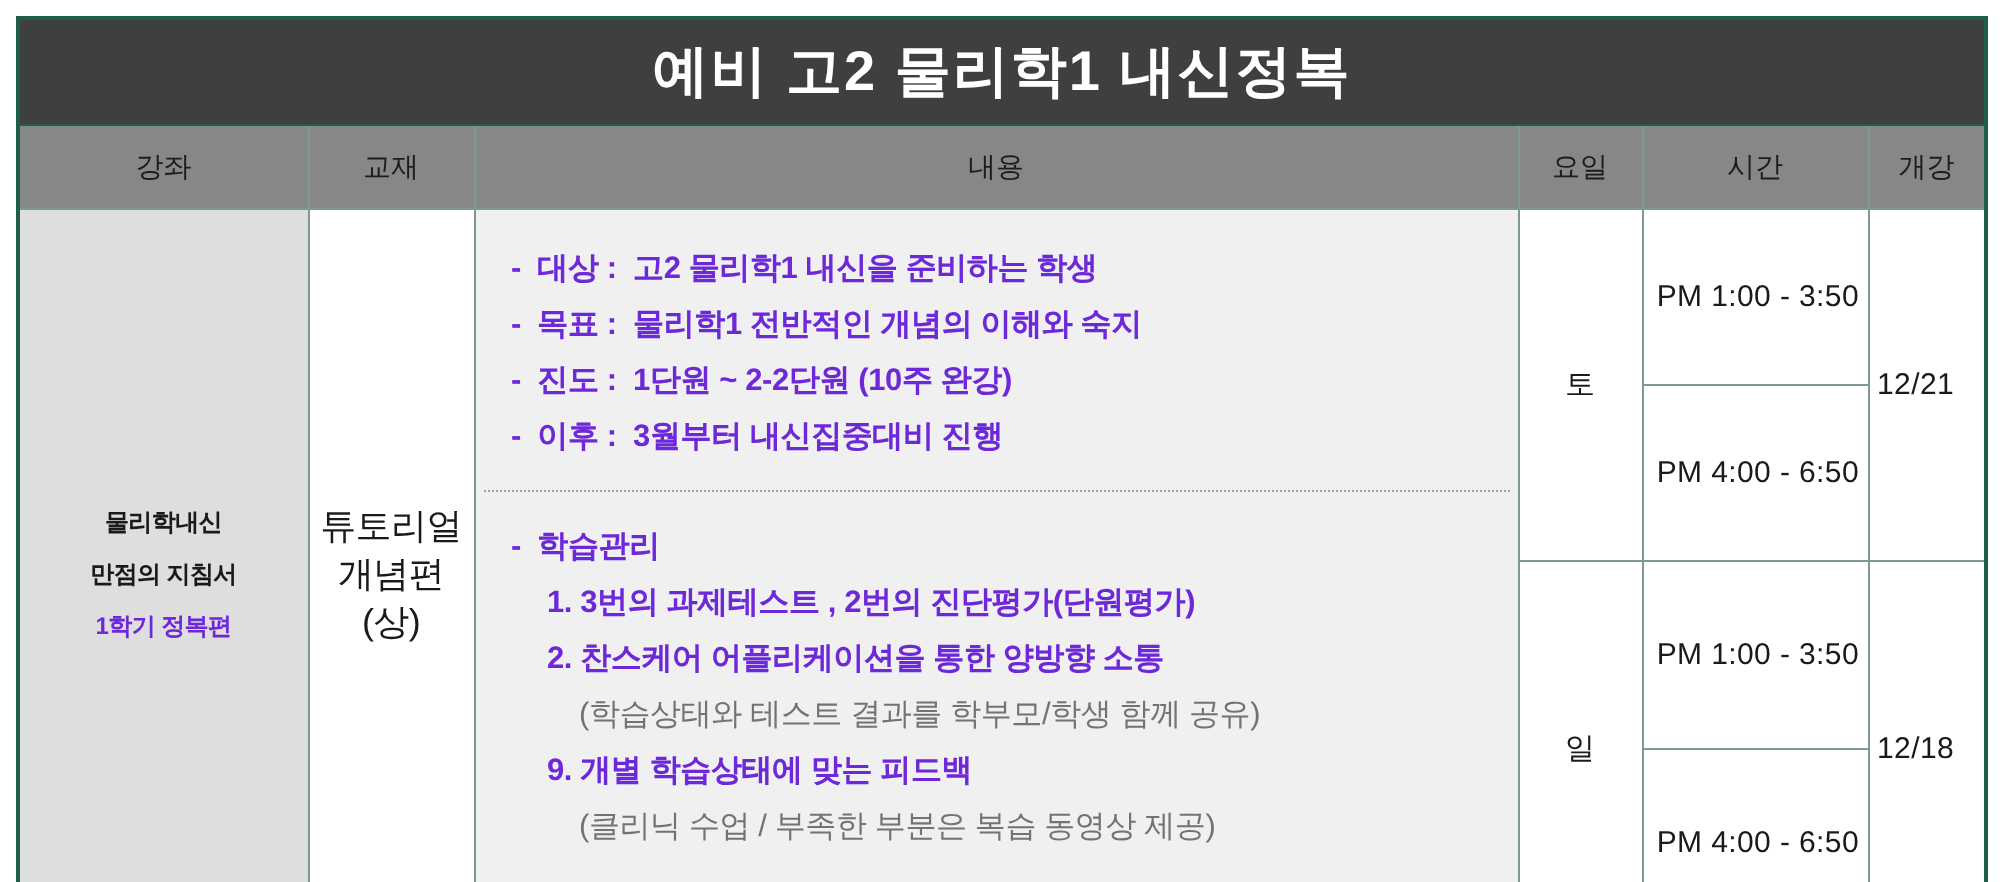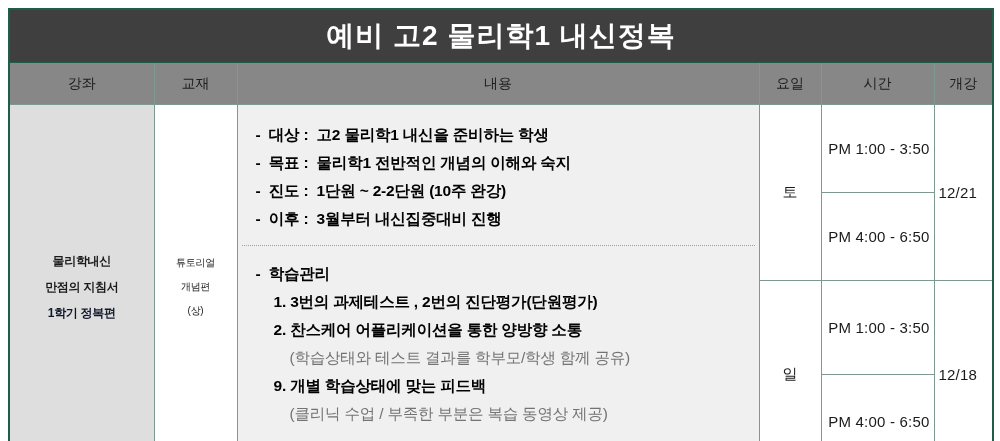--- a/index.html
+++ b/index.html
@@ -78,31 +78,31 @@
   }
   .course-line {
     display: block;
     font-size: 12px;
     font-weight: bold;
     line-height: 26px;
     color: #1a1a1a;
     letter-spacing: -0.3px;
   }
   .course-line.accent {
-    color: #0f172a;
+    color: #6d28d9;
   }
 
   .cell-book {
     background: #ffffff;
     text-align: center;
     padding: 4px 2px;
   }
   .book-line {
     display: block;
-    font-size: 10px;
+    font-size: 18px;
     line-height: 24px;
     color: #1a1a1a;
     letter-spacing: -0.3px;
   }
 
   .cell-content {
     background: #f0f0f0;
     padding: 0;
     vertical-align: top;
   }
@@ -123,21 +123,21 @@
   }
   .content-block.block-bottom {
     flex: 1 1 auto;
     padding-top: 14px;
   }
 
   .c-line {
     display: block;
     font-size: 15.5px;
     line-height: 28px;
-    color: #000000;
+    color: #6d28d9;
     white-space: pre;
     letter-spacing: -0.2px;
   }
   .c-line.bold { font-weight: bold; }
   .c-line.reg  { font-weight: normal; color: #737373; }
   .c-line.indent1 { padding-left: 18px; }
   .c-line.indent2 { padding-left: 34px; }
 
   .cell-day {
     background: #ffffff;

